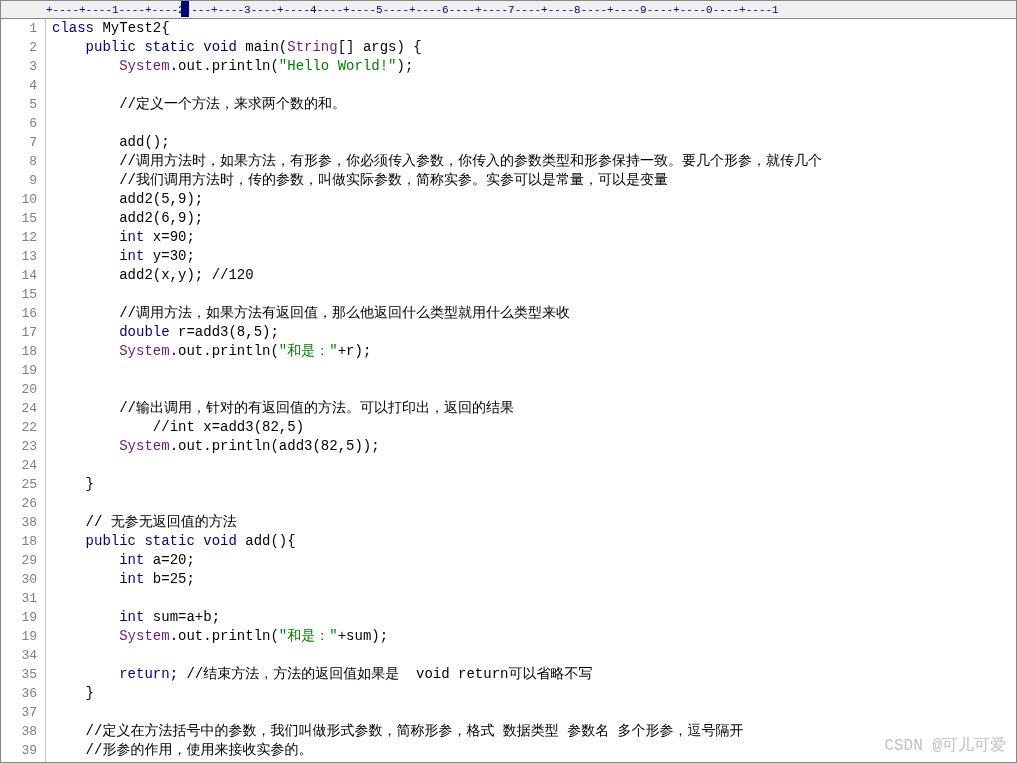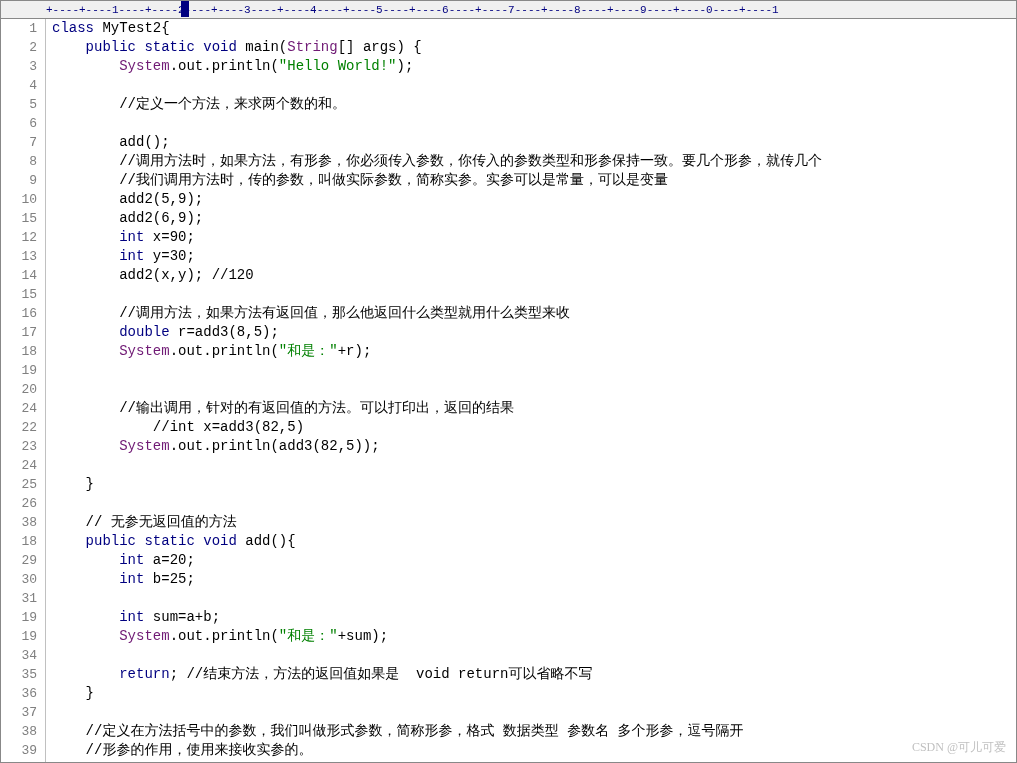--- a/index.html
+++ b/index.html
@@ -61,22 +61,22 @@
 .code-line { height: 19px; line-height: 19px; }
 .kw { color: #000080; font-weight: normal; }
 .cls { color: #701a75; }
 .str { color: #008000; }
 .cmt { color: #000000; }
 .watermark {
   position: absolute;
   right: 10px;
   bottom: 6px;
   color: #c0c0c0;
-  font-size: 12px;
-  font-family: Liberation Serif, serif;
+  font-size: 16px;
+  font-family: Liberation Mono, monospace;
 }
 </style>
 </head>
 <body>
 
 <div class="ruler">
   <span class="ruler-content">+----+----1----+----2----+----3----+----4----+----5----+----6----+----7----+----8----+----9----+----0----+----1</span>
   <div class="ruler-mark"></div>
 </div>
 

